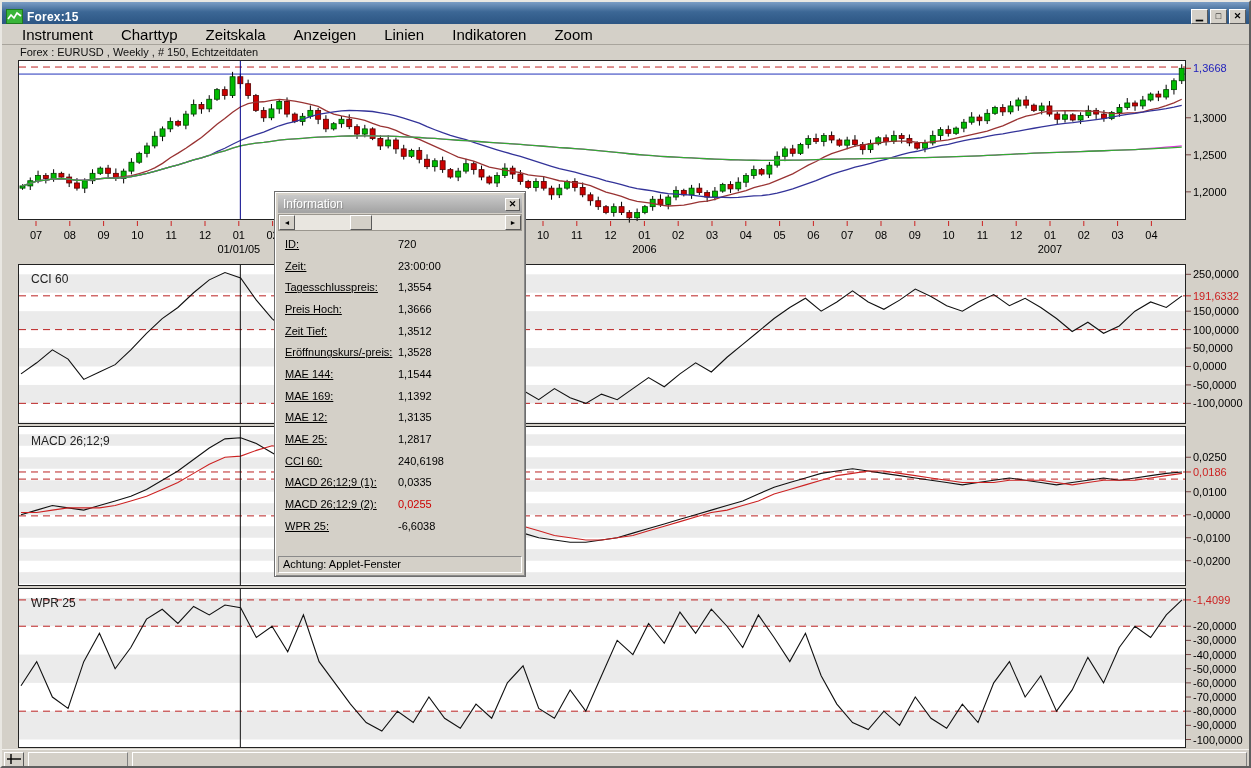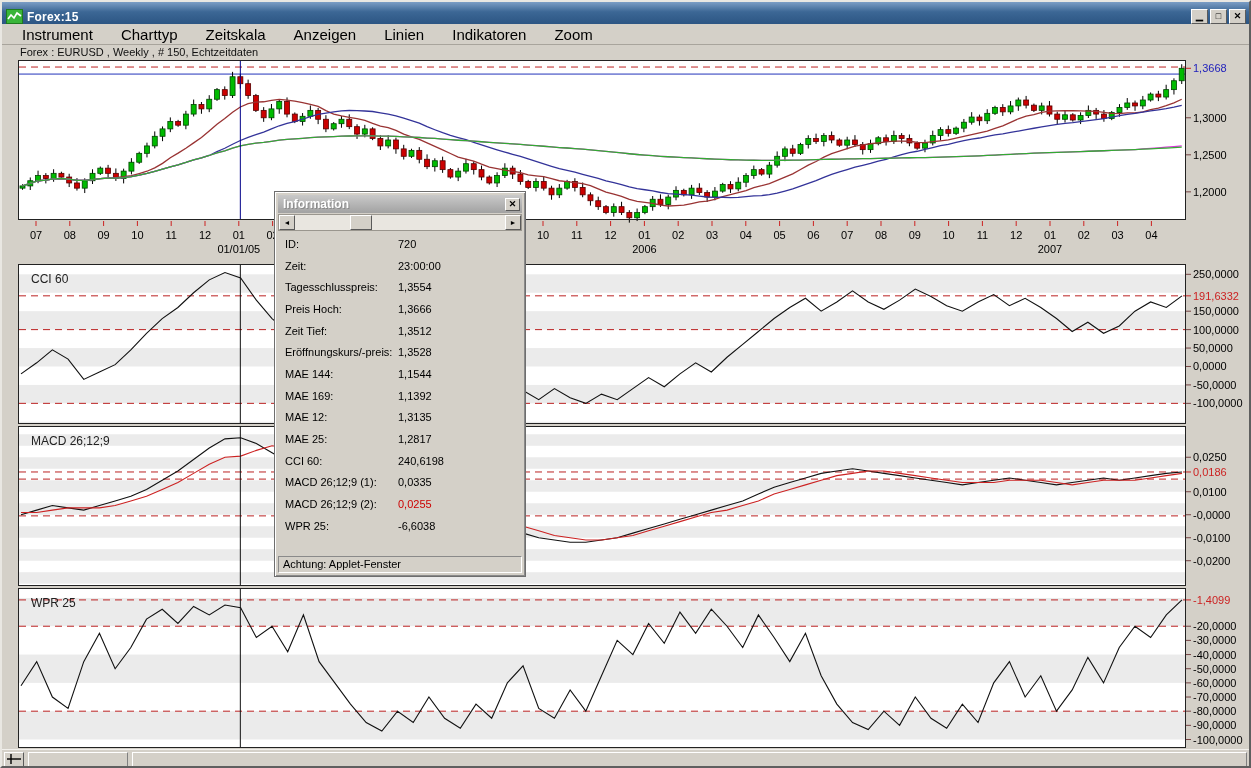--- a/index.html
+++ b/index.html
@@ -27,33 +27,33 @@
     border-top:1px solid #f2f0ec;display:flex;align-items:center;padding:1px 2px;box-sizing:border-box;}
   #crossbtn{width:20px;height:17px;background:#d4d0c8;border:1px solid;border-color:#fff #5a5a5a #5a5a5a #fff;padding:0;margin-right:4px;}
   .statuscell{height:17px;background:#d4d0c8;border:1px solid;border-color:#fff #808080 #808080 #fff;box-sizing:border-box;}
   .cell-small{width:100px;margin-right:4px;}
   .cell-wide{flex:1;}
   
   #popup{position:absolute;left:272px;top:189px;width:252px;height:386px;background:#d4d0c8;
     border:1px solid #6e6e6e;box-shadow:inset 1px 1px 0 #fff,inset -1px -1px 0 #8a8a8a;z-index:50;box-sizing:border-box;}
   #popup-title{position:absolute;left:3px;top:3px;right:3px;height:18px;
     background:linear-gradient(180deg,#c9c9c9,#a2a2a2);display:flex;align-items:center;padding:0 2px 0 5px;box-sizing:border-box;}
-  #popup-title span{color:#fff;font-weight:bold;font-size:12px;text-shadow:1px 1px 0 #8a8a8a;}
+  #popup-title span{color:#fff;font-weight:normal;font-size:12px;text-shadow:1px 1px 0 #8a8a8a;}
   #popup-close{margin-left:auto;width:15px;height:13px;background:#d4d0c8;border:1px solid;border-color:#fff #5a5a5a #5a5a5a #fff;
     font-size:9px;line-height:10px;font-weight:bold;text-align:center;padding:0;}
   #popup-scroll{position:absolute;left:3px;top:22px;right:3px;height:17px;background:#d4d0c8;
     border:1px solid #9a968e;display:flex;align-items:stretch;box-sizing:border-box;}
   .sb-btn{width:16px;background:#d4d0c8;border:1px solid;border-color:#fff #5a5a5a #5a5a5a #fff;font-size:7px;
     text-align:center;padding:0;color:#000;line-height:13px;}
   .sb-track{flex:1;position:relative;background:#e9e6e0;}
   #sb-thumb{position:absolute;left:26%;top:0;bottom:0;width:22px;background:#d4d0c8;
     border:1px solid;border-color:#fff #5a5a5a #5a5a5a #fff;box-sizing:border-box;}
   #popup-rows{position:absolute;left:3px;top:41px;right:3px;bottom:24px;}
   .info-row{height:21.7px;display:flex;align-items:center;font-size:11px;color:#000;}
-  .info-label{width:112px;padding-left:7px;}
+  .info-label{width:112px;padding-left:7px;text-decoration:underline;}
   .info-value{padding-left:1px;}
   .red-value{color:#cc0000;}
   #popup-status{position:absolute;left:3px;bottom:3px;right:3px;height:17px;border:1px solid;
     border-color:#8a8a8a #fff #fff #8a8a8a;font-size:11px;line-height:15px;padding-left:4px;box-sizing:border-box;color:#000;}
 </style>
 </head>
 <body>
 
 <div id="win">
 

